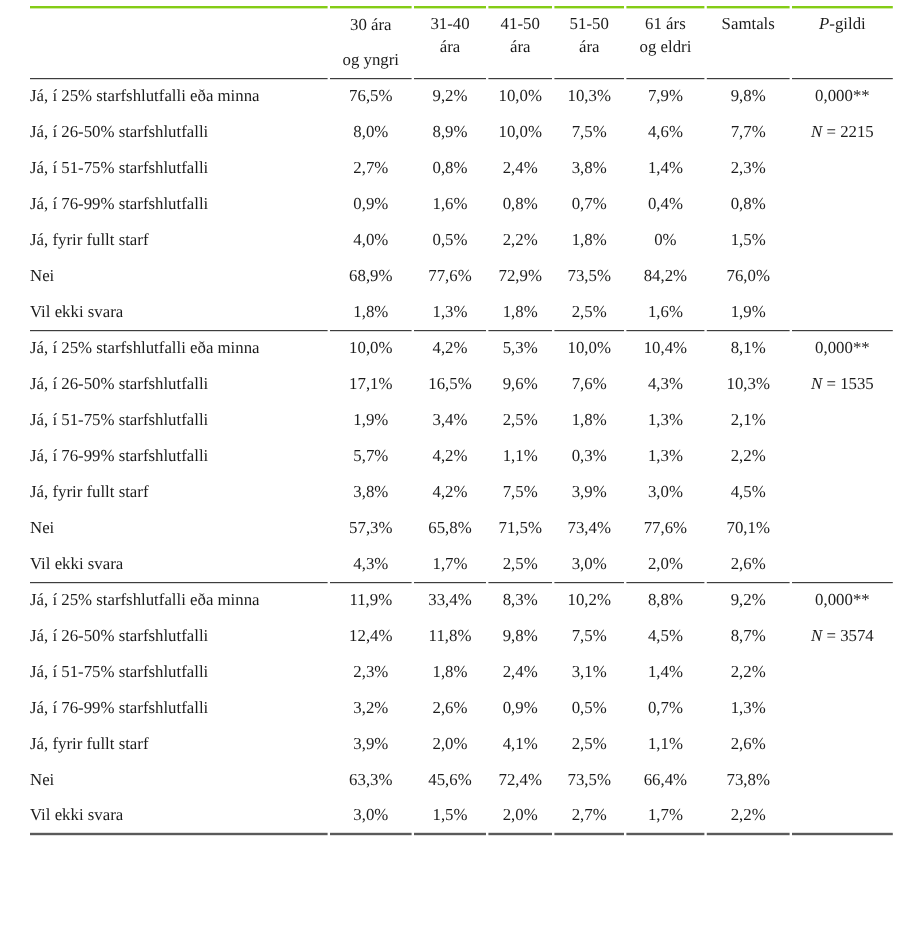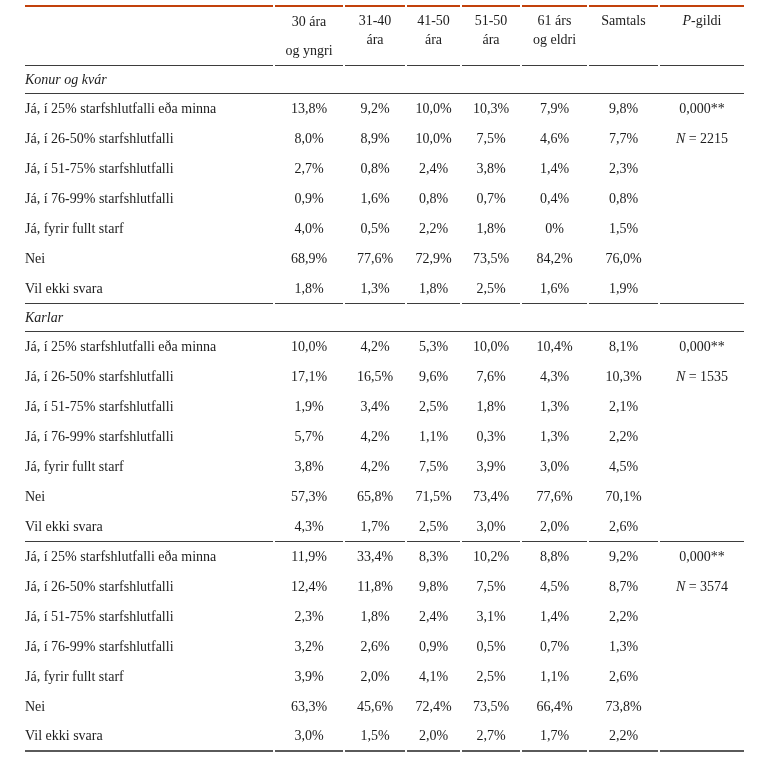--- a/index.html
+++ b/index.html
@@ -21,21 +21,21 @@
   }
   td { padding: 0; vertical-align: middle; overflow: hidden; }
   td.lbl { text-align: left; }
   td.val, td.pv { text-align: center; }
   tr.hdr { height: 57px; }
   tr.hdr td {
     vertical-align: top;
     line-height: 19px;
     padding-top: 4px;
     white-space: pre-line;
-    border-top: 2px solid #c2410c;
+    border-top: 2px solid #84cc16;
     border-bottom: 1px solid #3d3d3d;
     margin-top: 28px;
   }
   tr.hdr td.tall { line-height: 29px; padding-top: 0; }
   tr.sec { height: 28px; }
   tr.sec td { font-style: italic; border-bottom: 1px solid #3d3d3d; }
   tr.d { height: 30px; }
   tr.endsec td { border-bottom: 1px solid #3d3d3d; }
   tr.endtbl td { border-bottom: 2px solid #5a5a5a; }
   .it { font-style: italic; }
@@ -66,26 +66,23 @@
     <td class="val">41-50
 ára</td>
     <td class="val">51-50
 ára</td>
     <td class="val">61 árs
 og eldri</td>
     <td class="val">Samtals</td>
     <td class="val"><span class="it">P</span><span>-gildi</span></td>
   </tr>
 
-  <tr class="sec">
-    <td class="lbl" colspan="8">Konur og kvár</td>
-  </tr>
   <tr class="d">
     <td class="lbl">Já, í 25% starfshlutfalli eða minna</td>
-    <td class="val">13,8%</td>
+    <td class="val">76,5%</td>
     <td class="val">9,2%</td>
     <td class="val">10,0%</td>
     <td class="val">10,3%</td>
     <td class="val">7,9%</td>
     <td class="val">9,8%</td>
     <td class="pv">0,000**</td>
   </tr>
   <tr class="d">
     <td class="lbl">Já, í 26-50% starfshlutfalli</td>
     <td class="val">8,0%</td>
@@ -140,23 +137,20 @@
     <td class="lbl">Vil ekki svara</td>
     <td class="val">1,8%</td>
     <td class="val">1,3%</td>
     <td class="val">1,8%</td>
     <td class="val">2,5%</td>
     <td class="val">1,6%</td>
     <td class="val">1,9%</td>
     <td class="pv"></td>
   </tr>
 
-  <tr class="sec">
-    <td class="lbl" colspan="8">Karlar</td>
-  </tr>
   <tr class="d">
     <td class="lbl">Já, í 25% starfshlutfalli eða minna</td>
     <td class="val">10,0%</td>
     <td class="val">4,2%</td>
     <td class="val">5,3%</td>
     <td class="val">10,0%</td>
     <td class="val">10,4%</td>
     <td class="val">8,1%</td>
     <td class="pv">0,000**</td>
   </tr>

